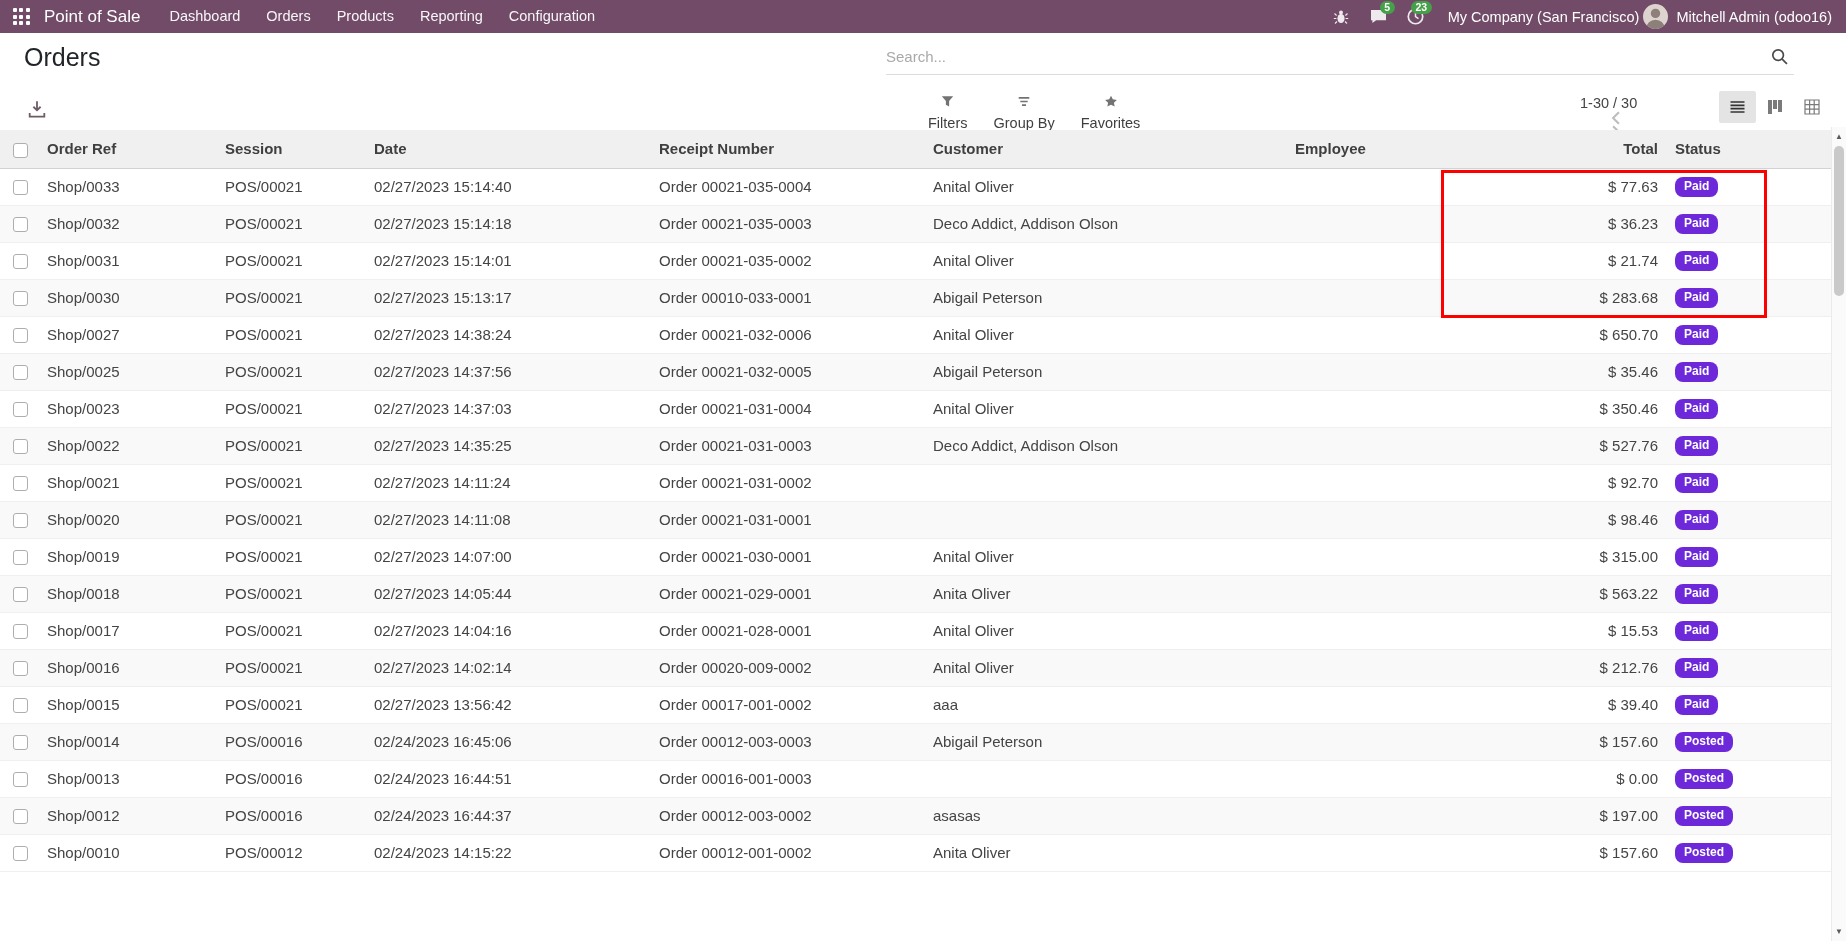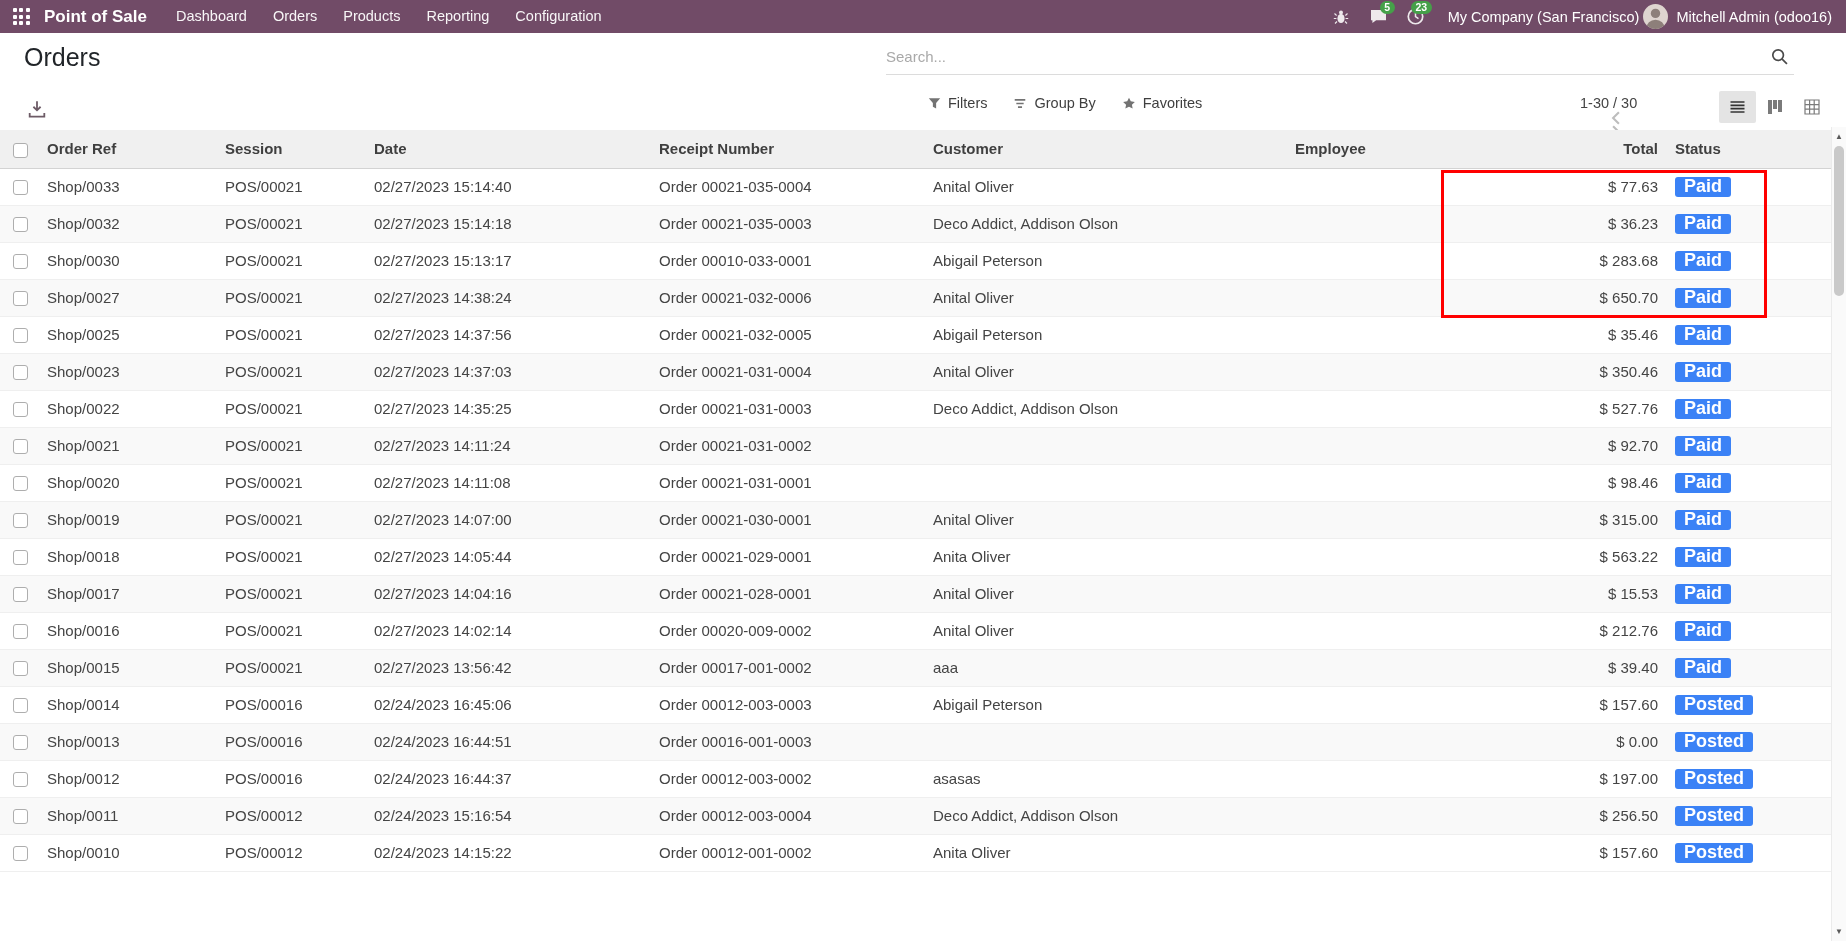--- a/index.html
+++ b/index.html
@@ -5,21 +5,21 @@
   * { margin:0; padding:0; box-sizing:border-box; }
   html,body { width:1846px; height:941px; overflow:hidden; background:#fff;
               font-family:"Liberation Sans", sans-serif; position:relative; }
 
   
   .topbar { height:33px; background:#714B67; display:flex; align-items:center; color:#fff; }
   .apps-btn { width:42px; height:33px; display:flex; align-items:center; justify-content:center;
               background:transparent; border:none; cursor:pointer; }
   .apps-grid { display:grid; grid-template-columns:repeat(3,4px); grid-gap:2.5px; }
   .apps-grid i { width:4px; height:4px; background:#fff; border-radius:1px; display:block; }
-  .brand { font-size:17px; font-weight:700; padding:0 16px 0 2px; white-space:nowrap; cursor:pointer; }
+  .brand { font-size:17px; font-weight:400; padding:0 16px 0 2px; white-space:nowrap; cursor:pointer; }
   .menu-item { padding:0 13px; font-size:14.5px; line-height:33px; color:rgba(255,255,255,.95);
                text-decoration:none; cursor:pointer; white-space:nowrap; }
   .nav-right { margin-left:auto; display:flex; align-items:center; }
   .nav-icon-btn { position:relative; width:37px; height:33px; display:flex; align-items:center;
                   justify-content:center; background:transparent; border:none; color:rgba(255,255,255,.88); cursor:pointer; }
   .nav-badge { position:absolute; top:1px; right:2px; background:#45a049; color:#fff; font-size:10.5px;
                font-weight:700; border-radius:9px; padding:1px 4.5px; line-height:11px; }
   .company { font-size:14.5px; margin:0 4px 0 14px; white-space:nowrap; cursor:pointer; }
   .user { display:flex; align-items:center; gap:8px; font-size:14.5px; padding-right:14px; cursor:pointer; white-space:nowrap; }
   .avatar { width:25px; height:25px; border-radius:50%; background:#ded4cf; overflow:hidden;
@@ -33,21 +33,21 @@
   .searchbar input { flex:1; border:none; outline:none; font-size:15px; color:#555; background:transparent; }
   .searchbar input::placeholder { color:#a9a9a9; }
   .search-btn { background:transparent; border:none; color:#4a4a4a; width:30px; height:30px;
                 display:flex; align-items:center; justify-content:center; cursor:pointer; }
 
   .download-btn { position:absolute; left:20px; top:62px; width:34px; height:28px; background:transparent;
                   border:none; color:#6d5b66; display:flex; align-items:center; justify-content:center; cursor:pointer; }
 
   .search-opts { position:absolute; left:928px; top:62px; display:flex; align-items:center; gap:26px; }
   .opt { display:flex; align-items:center; gap:7px; font-size:14.5px; font-weight:500; color:#3f3f3f;
-         background:transparent; border:none; cursor:pointer; font-family:inherit; }
+         background:transparent; border:none; cursor:pointer; font-family:inherit;flex-direction:column; }
   .opt .icn { color:#737373; display:flex; }
 
   .pager { position:absolute; left:1580px; top:62px; display:flex; align-items:center; height:28px;flex-direction:column; }
   .pager-value { font-size:14.5px; color:#444; margin-right:14px; }
   .pager-btn { width:24px; height:26px; background:transparent; border:none; color:#bdbdbd;
                display:flex; align-items:center; justify-content:center; cursor:pointer; }
 
   .view-switcher { position:absolute; right:16px; top:58px; display:flex; }
   .vs-btn { width:37px; height:32px; display:flex; align-items:center; justify-content:center;
             background:transparent; border:none; color:#7a7a7a; cursor:pointer; }
@@ -59,22 +59,22 @@
   thead th { height:38px; background:#f0f0f0; font-size:15px; font-weight:700; color:#3f3f3f;
              text-align:left; padding:0 8px 0 7px; border-bottom:1px solid #d3d3d3;
              white-space:nowrap; overflow:hidden; cursor:pointer; }
   tbody td { height:37px; font-size:15px; color:#444; padding:0 8px 0 7px;
              border-bottom:1px solid #efefef; white-space:nowrap; overflow:hidden; cursor:pointer; }
   tbody tr:nth-child(even) { background:#f9f9f9; }
   th.col-total, td.total-cell { text-align:right; padding-right:10px; }
   td.cb-cell, th.cb-cell { text-align:center; padding:0; }
   input[type="checkbox"] { appearance:none; -webkit-appearance:none; width:15px; height:15px;
             border:1px solid #aeaeae; border-radius:3px; background:#fff; vertical-align:middle; cursor:pointer; }
-  .badge { display:inline-block; background:#3b82f6; color:#fff; font-size:18px; font-weight:700;
-           padding:2.5px 9px; border-radius:3px; line-height:15px; }
+  .badge { display:inline-block; background:#6d28d9; color:#fff; font-size:12px; font-weight:700;
+           padding:2.5px 9px; border-radius:8px; line-height:15px; }
 
   
   .annotation { position:absolute; left:1441px; top:170px; width:326px; height:148px;
                 border:3px solid #ff0000; z-index:10; pointer-events:none; }
 
   
   .scrollbar { position:absolute; left:1831px; top:127px; width:15px; height:814px;
                background:#fafafa; border-left:1px solid #ebebeb; z-index:5; }
   .scroll-arrow { position:absolute; left:0; width:14px; height:15px; color:#5a5a5a; font-size:8px;
                   display:flex; align-items:center; justify-content:center; cursor:pointer; }
@@ -279,20 +279,35 @@
     <td></td>
     <td class="total-cell">$ 36.23</td>
     <td>
       <span class="badge">Paid</span>
     </td>
   </tr>
         <tr>
     <td class="cb-cell">
       <input type="checkbox" style="">
     </td>
+    <td>Shop/0031</td>
+    <td>POS/00021</td>
+    <td>02/27/2023 15:14:01</td>
+    <td>Order 00021-035-0002</td>
+    <td>Anital Oliver</td>
+    <td></td>
+    <td class="total-cell">$ 21.74</td>
+    <td>
+      <span class="badge">Paid</span>
+    </td>
+  </tr>
+        <tr>
+    <td class="cb-cell">
+      <input type="checkbox" style="">
+    </td>
     <td>Shop/0030</td>
     <td>POS/00021</td>
     <td>02/27/2023 15:13:17</td>
     <td>Order 00010-033-0001</td>
     <td>Abigail Peterson</td>
     <td></td>
     <td class="total-cell">$ 283.68</td>
     <td>
       <span class="badge">Paid</span>
     </td>
@@ -504,35 +519,20 @@
     <td></td>
     <td class="total-cell">$ 197.00</td>
     <td>
       <span class="badge">Posted</span>
     </td>
   </tr>
         <tr>
     <td class="cb-cell">
       <input type="checkbox" style="">
     </td>
-    <td>Shop/0011</td>
-    <td>POS/00012</td>
-    <td>02/24/2023 15:16:54</td>
-    <td>Order 00012-003-0004</td>
-    <td>Deco Addict, Addison Olson</td>
-    <td></td>
-    <td class="total-cell">$ 256.50</td>
-    <td>
-      <span class="badge">Posted</span>
-    </td>
-  </tr>
-        <tr>
-    <td class="cb-cell">
-      <input type="checkbox" style="">
-    </td>
     <td>Shop/0010</td>
     <td>POS/00012</td>
     <td>02/24/2023 14:15:22</td>
     <td>Order 00012-001-0002</td>
     <td>Anita Oliver</td>
     <td></td>
     <td class="total-cell">$ 157.60</td>
     <td>
       <span class="badge">Posted</span>
     </td>

